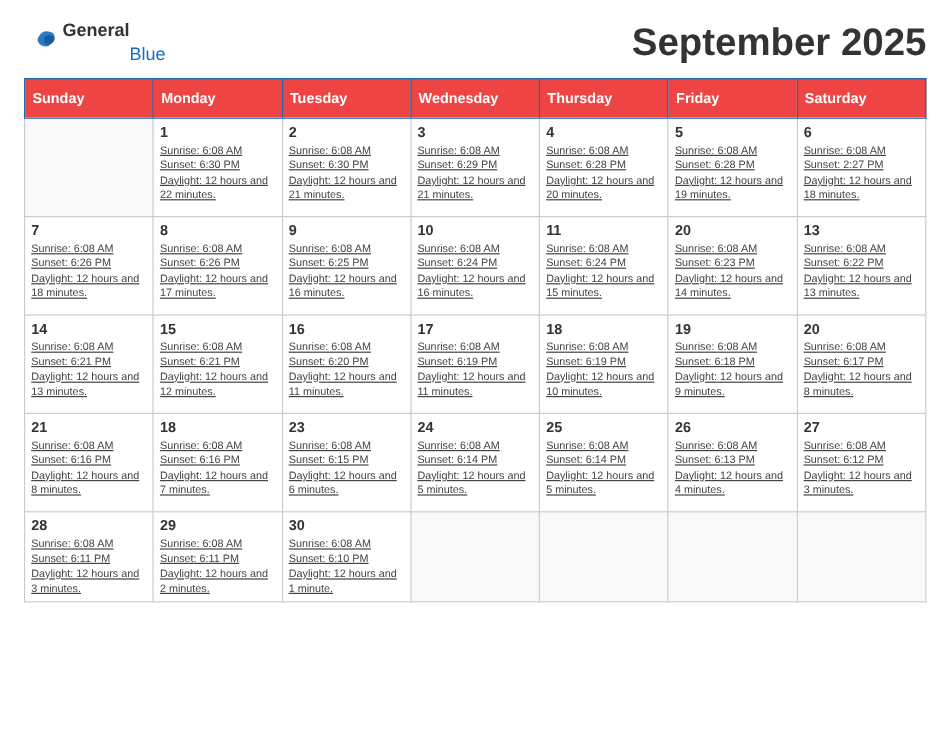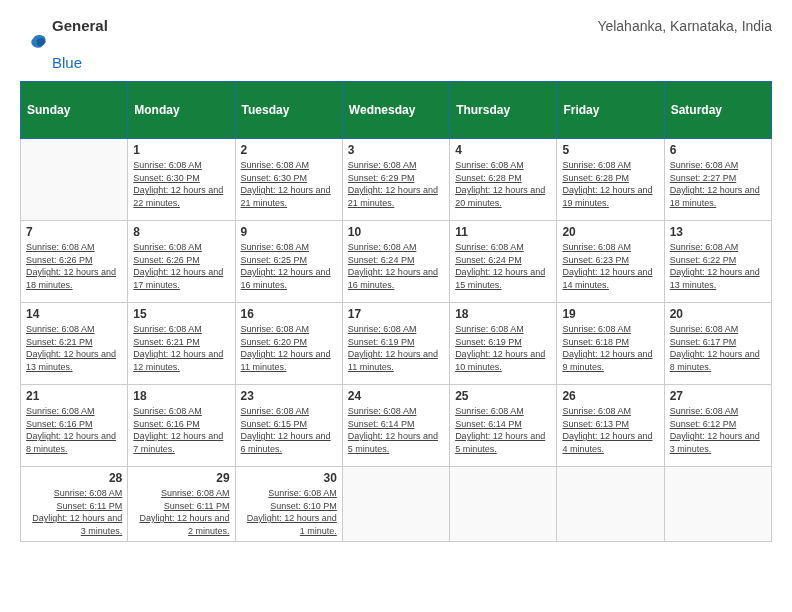--- a/index.html
+++ b/index.html
@@ -21,21 +21,20 @@
       align-items: flex-start;
       margin-bottom: 10px;
     }
     .logo {
       display: flex;
       align-items: center;
       gap: 4px;
     }
     .logo-text {
       display: flex;
-      flex-direction: column;
       line-height: 1.1;
     }
     .logo-general {
       font-size: 15px;
       font-weight: bold;
       color: #333;
     }
     .logo-blue {
       font-size: 15px;
       font-weight: normal;
@@ -58,25 +57,25 @@
     .subtitle {
       font-size: 14px;
       color: #555;
     }
     .calendar {
       width: 100%;
       border-collapse: collapse;
       border: 1px solid #ccc;
     }
     .calendar th {
-      background-color: #15803d;
+      background-color: #ef4444;
       color: #fff;
       font-size: 12px;
       font-weight: bold;
-      padding: 21px 6px;
+      padding: 9px 6px;
       text-align: left;
       border: 1px solid #1e6aaf;
     }
     .calendar td {
       border: 1px solid #ccc;
       vertical-align: top;
       padding: 4px 5px;
       width: calc(100% / 7);
       height: 82px;
       font-size: 9.5px;
@@ -94,40 +93,39 @@
       margin-bottom: 2px;
     }
     .day-info {
       font-size: 9px;
       color: #444;
       line-height: 1.4;
       text-decoration: underline;
     }
     .last-row td {
       height: 70px;
-      text-align: right;
     }
   </style>
 </head>
 <body>
 
 <div class="page">
   <div class="header">
     <div class="logo">
       <svg class="logo-icon" viewBox="0 0 30 30" xmlns="http://www.w3.org/2000/svg">
         <path d="M14 8 Q18 2 26 6 Q30 12 24 16 Q20 20 14 16 Q10 12 14 8Z" fill="#2a7abf"></path>
         <path d="M18 10 Q22 6 26 9 Q28 13 24 15 Q20 18 18 14Z" fill="#1a5a9f"></path>
       </svg>
       <div class="logo-text">
         <span class="logo-general">General</span>
         <span class="logo-blue">Blue</span>
       </div>
     </div>
     <div class="title-block">
-      <div class="subtitle">Yelahanka, Karnataka, India</div>
+      <div class="main-title">September 2025</div>
     </div>
   </div>
 
   <table class="calendar">
     <thead>
       <tr>
         <th>Sunday</th>
         <th>Monday</th>
         <th>Tuesday</th>
         <th>Wednesday</th>

